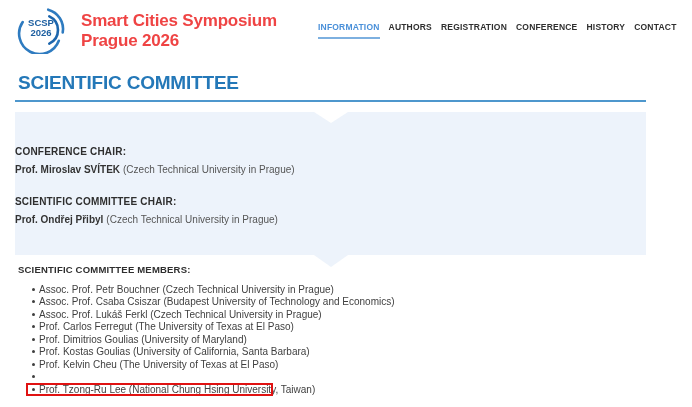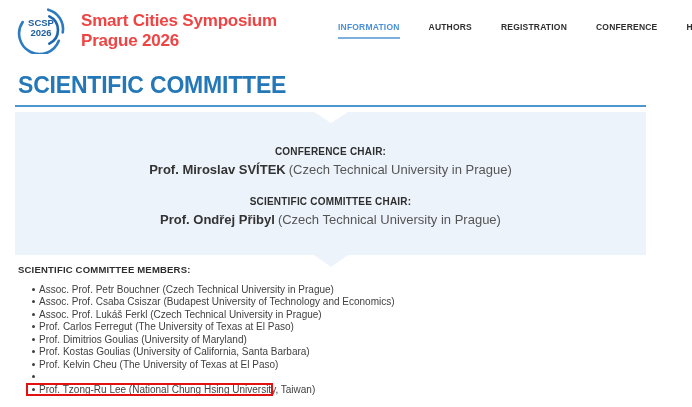--- a/index.html
+++ b/index.html
@@ -16,53 +16,53 @@
   .logo-svg { width: 60px; height: 50px; }
   .site-title { margin-left: 7px; padding-top: 7px; }
   .site-title div {
     font-size: 17px; font-weight: bold; color: #ef4444; line-height: 20px;
     letter-spacing: -0.2px;
   }
 
   .nav { position: absolute; left: 318px; top: 22px; display: flex; gap: 9px; align-items: flex-start; }
   .nav-item {
     font-size: 8.5px; font-weight: bold; color: #2f2f2f;
-    letter-spacing: 0.2px; padding-bottom: 5px; cursor: pointer; white-space: nowrap; margin-left: 20px;
+    letter-spacing: 0.2px; padding-bottom: 5px; cursor: pointer; white-space: nowrap;
   }
   .nav-item.active { color: #4a90d9; border-bottom: 2px solid #7db0e0; }
 
   
   .title-wrap {
     position: absolute; left: 15px; top: 72px; width: 631px;
     border-bottom: 2px solid #4e97cd; padding-bottom: 6px;
   }
   .page-title {
-    font-size: 23px; font-weight: bold; color: #2478b8; padding-left: 3px;
+    font-size: 19px; font-weight: bold; color: #2478b8; padding-left: 3px;
     letter-spacing: -0.2px;
   }
 
   
   .panel {
     position: absolute; left: 15px; top: 112px; width: 631px; height: 143px;
-    background: #edf3fb; text-align: center; padding-top: 34px;
+    background: #edf3fb; text-align: left; padding-top: 34px;
   }
   .panel::before { 
     content: ""; position: absolute; top: 0; left: 50%; transform: translateX(-50%);
     border-left: 17px solid transparent; border-right: 17px solid transparent;
     border-top: 11px solid #ffffff;
   }
   .panel::after { 
     content: ""; position: absolute; top: 100%; left: 50%; transform: translateX(-50%);
     border-left: 17px solid transparent; border-right: 17px solid transparent;
     border-top: 12px solid #edf3fb;
   }
   .panel-heading {
     font-size: 10px; font-weight: bold; color: #2e2e2e; letter-spacing: 0.2px; line-height: 11px;
   }
-  .panel-person { margin-top: 8px; font-size: 13px; color: #555; line-height: 10px; }
+  .panel-person { margin-top: 8px; font-size: 10px; color: #555; line-height: 10px; }
   .panel-person .name { font-weight: bold; color: #333; }
   .panel-person .aff { margin-left: 3px; }
   .panel-heading.second { margin-top: 21px; }
 
   
   .members-heading {
     position: absolute; left: 18px; top: 264px;
     font-size: 9.5px; font-weight: bold; color: #2e2e2e; letter-spacing: 0.2px;
   }
   .members-list { position: absolute; left: 0; top: 283px; width: 500px; list-style: none; }

